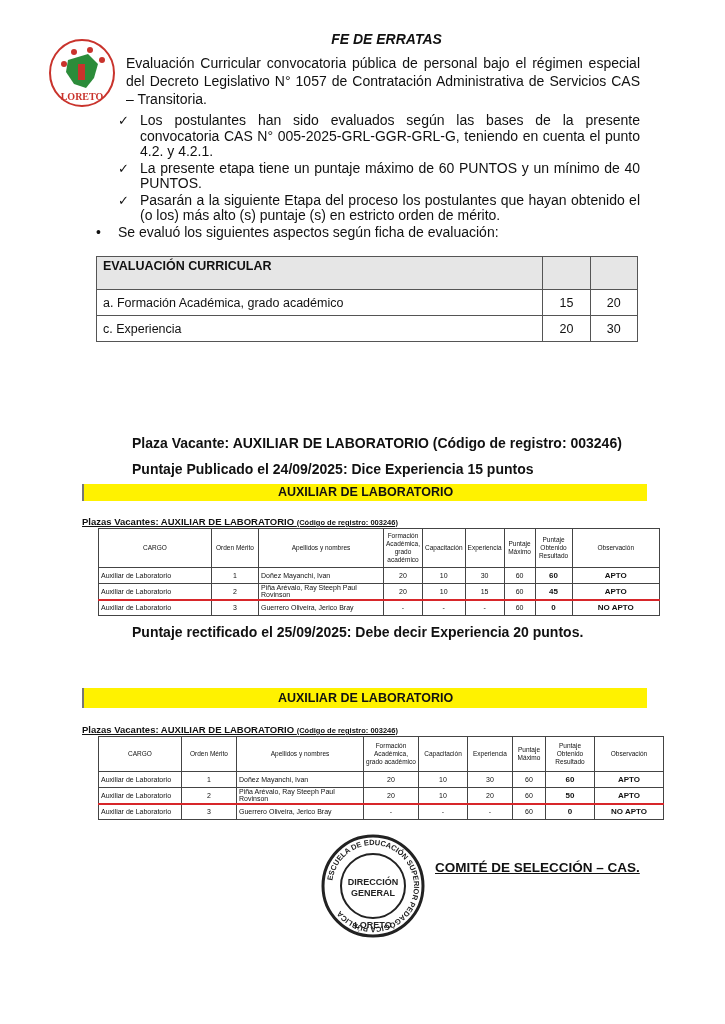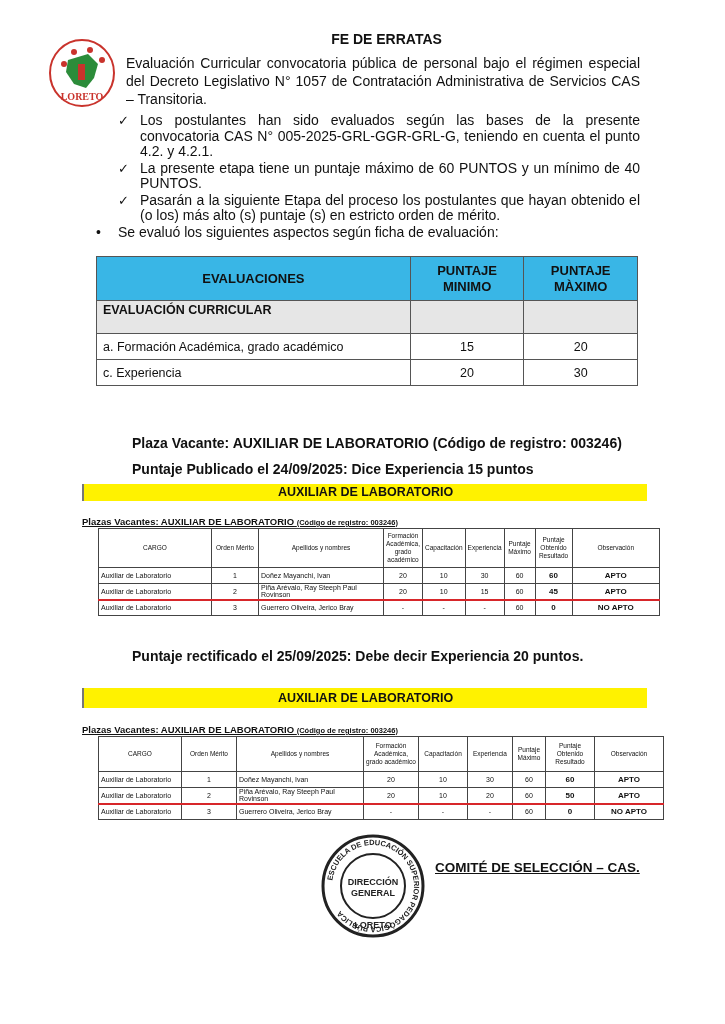--- a/index.html
+++ b/index.html
@@ -1,20 +1,20 @@
 <!DOCTYPE html>
 <html><head>
 <meta charset="utf-8">
 <style>
   html, body { margin:0; padding:0; background:#fff; }
   body { width:725px; height:1024px; position:relative; font-family:"Liberation Sans", sans-serif; color:#111; overflow:hidden; }
   .abs { position:absolute; }
   .logo { left:48px; top:38px; width:68px; height:70px; }
   .title { left:0; width:725px; top:31px; text-align:center; font-weight:bold; font-size:14px; }
-  .title span { margin-left:48px; }
+  .title span { margin-left:48px;font-style:italic; }
   .intro { left:126px; top:54px; width:514px; font-size:14px; line-height:18px; text-align:justify; }
   .checks { left:118px; top:113px; width:522px; font-size:14px; line-height:15.5px; }
   .check-item { display:flex; margin-bottom:1px; }
   .check-mark { width:22px; flex:none; font-size:13px; }
   .check-text { text-align:justify; flex:1; }
   .bullet { left:96px; top:224px; font-size:14px; display:flex; }
   .bullet .dot { width:22px; }
   table { border-collapse:collapse; }
   .eval-table { left:96px; top:256px; width:542px; font-size:12.5px; }
   .eval-table td, .eval-table th { border:1px solid #555; padding:0 6px; }
@@ -67,25 +67,20 @@
   </div>
 </div>
 
 <div class="abs bullet">
   <span class="dot">•</span>
   <span>Se evaluó los siguientes aspectos según ficha de evaluación:</span>
 </div>
 
 <table class="abs eval-table">
   <tbody>
-      <tr>
-    <th style="width:58%">EVALUACIONES</th>
-    <th style="width:21%">PUNTAJE MINIMO</th>
-    <th style="width:21%">PUNTAJE MÀXIMO</th>
-  </tr>
   <tr class="sec">
     <td>EVALUACIÓN CURRICULAR</td>
         <td></td>
         <td></td>
   </tr>
   <tr class="row">
     <td>a. Formación Académica, grado académico</td>
     <td class="c">15</td>
     <td class="c">20</td>
   </tr>
@@ -146,21 +141,21 @@
         <td>-</td>
         <td>-</td>
         <td>-</td>
         <td>60</td>
         <td class="b">0</td>
         <td class="b">NO APTO</td>
   </tr>
 </tbody>
   </table>
 
-<div class="abs heading" style="top:648px">Puntaje rectificado el 25/09/2025: Debe decir Experiencia 20 puntos.</div>
+<div class="abs heading" style="top:624px">Puntaje rectificado el 25/09/2025: Debe decir Experiencia 20 puntos.</div>
 
 <div class="abs yellow" style="top:688px; height:20px; line-height:20px;">AUXILIAR DE LABORATORIO</div>
 <div class="abs plazas" style="top:724px">
   <span>Plazas Vacantes: AUXILIAR DE LABORATORIO</span> <small>(Código de registro: 003246)</small>
 </div>
 <table class="abs rt" style="top:736px; width:566px;">
   <tbody>
       <tr class="hdr" style="height:35px">
     <td style="width:78px">CARGO</td>
     <td style="width:50px">Orden Mérito</td>

